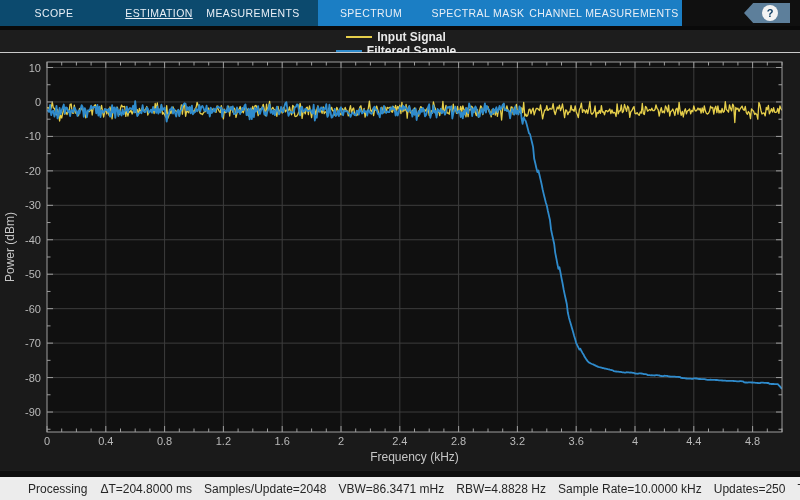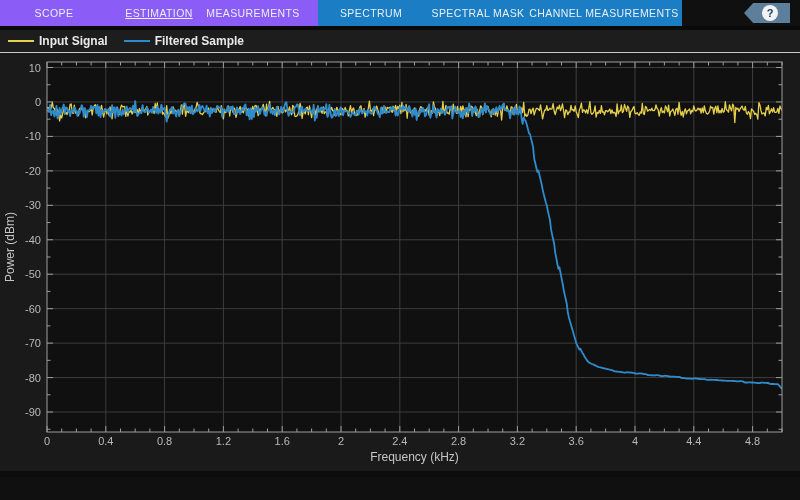--- a/index.html
+++ b/index.html
@@ -1,36 +1,36 @@
 <!DOCTYPE html>
 <html><head>
 <meta charset="utf-8">
 <style>
   * { margin:0; padding:0; box-sizing:border-box; }
   html,body { width:800px; height:500px; background:#000; overflow:hidden;
               font-family:"Liberation Sans", sans-serif; }
   .app { position:relative; width:800px; height:500px; background:#101010; }
 
   
-  .tabbar { position:relative; width:636px; height:26px; background:#8b5cf6;padding-left:8px; }
+  .tabbar { position:relative; width:636px; height:26px; background:#0c4a6e;padding-left:8px; }
   .tab-active-bg { position:absolute; left:318px; top:0; width:364px; height:26px; background:#1b7ec4; }
   .tab { position:absolute; top:0; height:26px; line-height:26px; transform:translateX(-50%);
          color:#e9eff6; font-size:10.5px; letter-spacing:0.4px; white-space:nowrap; cursor:default; }
   .tab-1 { left:54px; }  .tab-2 { left:159px;text-decoration:underline; } .tab-3 { left:253px; }
   .tab-4 { left:371px; } .tab-5 { left:478px; } .tab-6 { left:604px; }
   .help-tag { position:absolute; top:3px; left:744px; width:46px; height:20px; background:#5d7f9b;
               clip-path:polygon(0 50%, 20% 0, 100% 0, 100% 100%, 20% 100%); }
   .help-circle { position:absolute; top:5px; left:762px; width:16px; height:16px; border-radius:50%;
                  background:#f3f3f3; color:#0f3d63; font-size:11px; font-weight:bold;
                  text-align:center; line-height:16px; }
 
   .gap-top { width:800px; height:4px; background:#0a0a0a; }
 
   
-  .legendbar { display:flex; align-items:center; width:800px; height:22px; background:#1d1d1d; padding-left:8px; }
+  .legendbar { display:flex; align-items:center; width:800px; height:22px; background:#1d1d1d; padding-left:8px;flex-direction:column; }
   .legend-item { display:flex; align-items:center; margin-right:16px; }
   .legend-swatch { width:26px; height:0; border-top-style:solid; border-top-width:2px; margin-right:5px; }
   .legend-label { color:#e9e9e9; font-size:12px; font-weight:bold; }
   .separator { width:800px; height:1px; background:#c9c9c9; }
 
   
   .plot-wrap { position:relative; width:800px; height:418px; background:#1a1a1a; }
   .gap-bottom { width:800px; height:6px; background:#0c0c0c; }
 
   
@@ -273,14 +273,26 @@
         <text x="41" y="294.11731843575416" text-anchor="end" fill="#b9b9b9" font-size="11" font-family="&quot;Liberation Sans&quot;, sans-serif">-70</text>
         <text x="41" y="328.5679702048417" text-anchor="end" fill="#b9b9b9" font-size="11" font-family="&quot;Liberation Sans&quot;, sans-serif">-80</text>
         <text x="41" y="363.0186219739292" text-anchor="end" fill="#b9b9b9" font-size="11" font-family="&quot;Liberation Sans&quot;, sans-serif">-90</text>
         <text x="414.5" y="408" text-anchor="middle" fill="#c6c6c6" font-size="12" font-family="&quot;Liberation Sans&quot;, sans-serif">Frequency (kHz)</text>
         <text x="14" y="194" text-anchor="middle" fill="#c6c6c6" font-size="12" font-family="&quot;Liberation Sans&quot;, sans-serif" transform="rotate(-90 14 194)">Power (dBm)</text>
       </svg>
   </div>
 
   <div class="gap-bottom"></div>
 
+  <div class="statusbar">
+    <span class="status-state">Processing</span>
+    <span class="status-items">
+      <span>ΔT=204.8000 ms</span>
+      <span>Samples/Update=2048</span>
+      <span>VBW=86.3471 mHz</span>
+      <span>RBW=4.8828 Hz</span>
+      <span>Sample Rate=10.0000 kHz</span>
+      <span>Updates=250</span>
+      <span>T=51.1</span>
+    </span>
+  </div>
 
 </div>
 
 </body></html>

